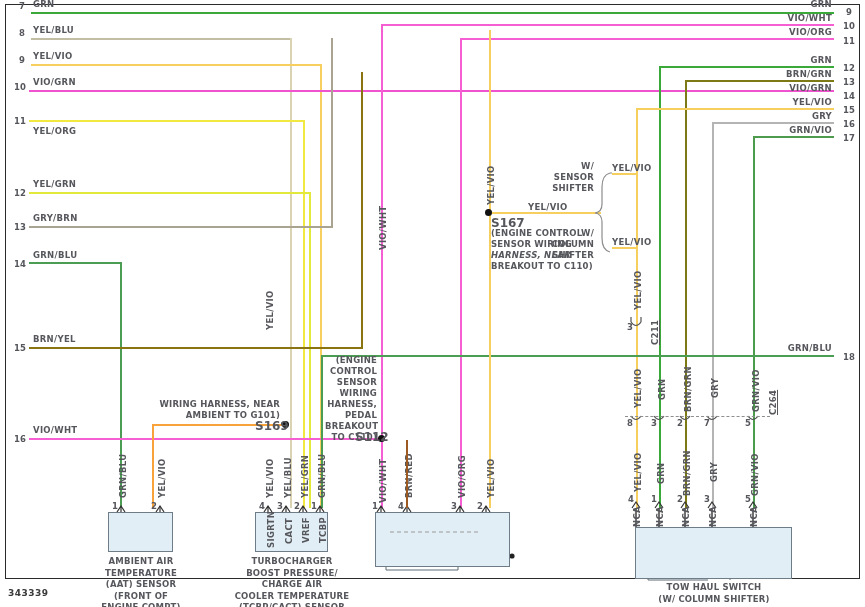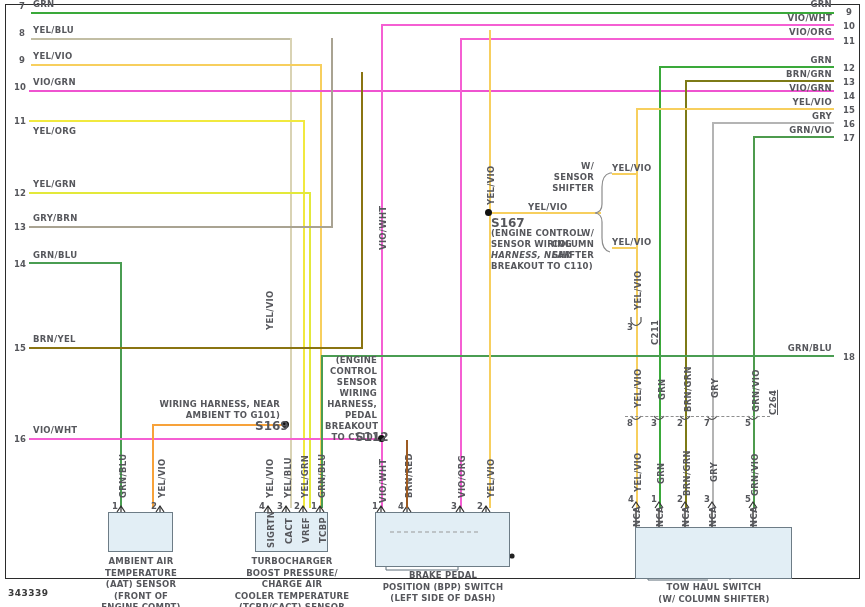--- a/index.html
+++ b/index.html
@@ -288,25 +288,20 @@
     <path d="M390,532 l90,0" stroke="#999" stroke-width="1" stroke-dasharray="4,3"></path>
   </svg>
   <div class="pin" style="left:372px;top:501px;">1</div>
   <div class="pin" style="left:398px;top:501px;">4</div>
   <div class="pin" style="left:451px;top:501px;">3</div>
   <div class="pin" style="left:477px;top:501px;">2</div>
   <div class="vlbl" style="left:404px;top:498px;">BRN/RED</div>
   <div class="vlbl" style="left:457px;top:498px;">VIO/ORG</div>
   <div class="vlbl" style="left:486px;top:498px;">YEL/VIO</div>
   <div class="wire v" style="left:406px;top:440px;height:68px;border-color:#9c5a22;"></div>
-  <div class="cap" style="left:370px;top:570px;width:146px;">
-    <div>BRAKE PEDAL</div>
-    <div>POSITION (BPP) SWITCH</div>
-    <div>(LEFT SIDE OF DASH)</div>
-  </div>
 
   <div class="box" style="left:635px;top:527px;width:157px;height:52px;"></div>
   <svg class="svgl">
     <path d="M632,508 l4,-6 l4,6 M655,508 l4,-6 l4,6 M681,508 l4,-6 l4,6 M708,508 l4,-6 l4,6 M749,508 l4,-6 l4,6" fill="none" stroke="#333" stroke-width="1.2"></path>
     <path d="M636,527 l0,-19 M659,527 l0,-19 M685,527 l0,-19 M712,527 l0,-19 M753,527 l0,-19" stroke="#333" stroke-width="1.4"></path>
   </svg>
   <div class="pin" style="left:628px;top:494px;">4</div>
   <div class="pin" style="left:651px;top:494px;">1</div>
   <div class="pin" style="left:677px;top:494px;">2</div>
   <div class="pin" style="left:704px;top:494px;">3</div>

